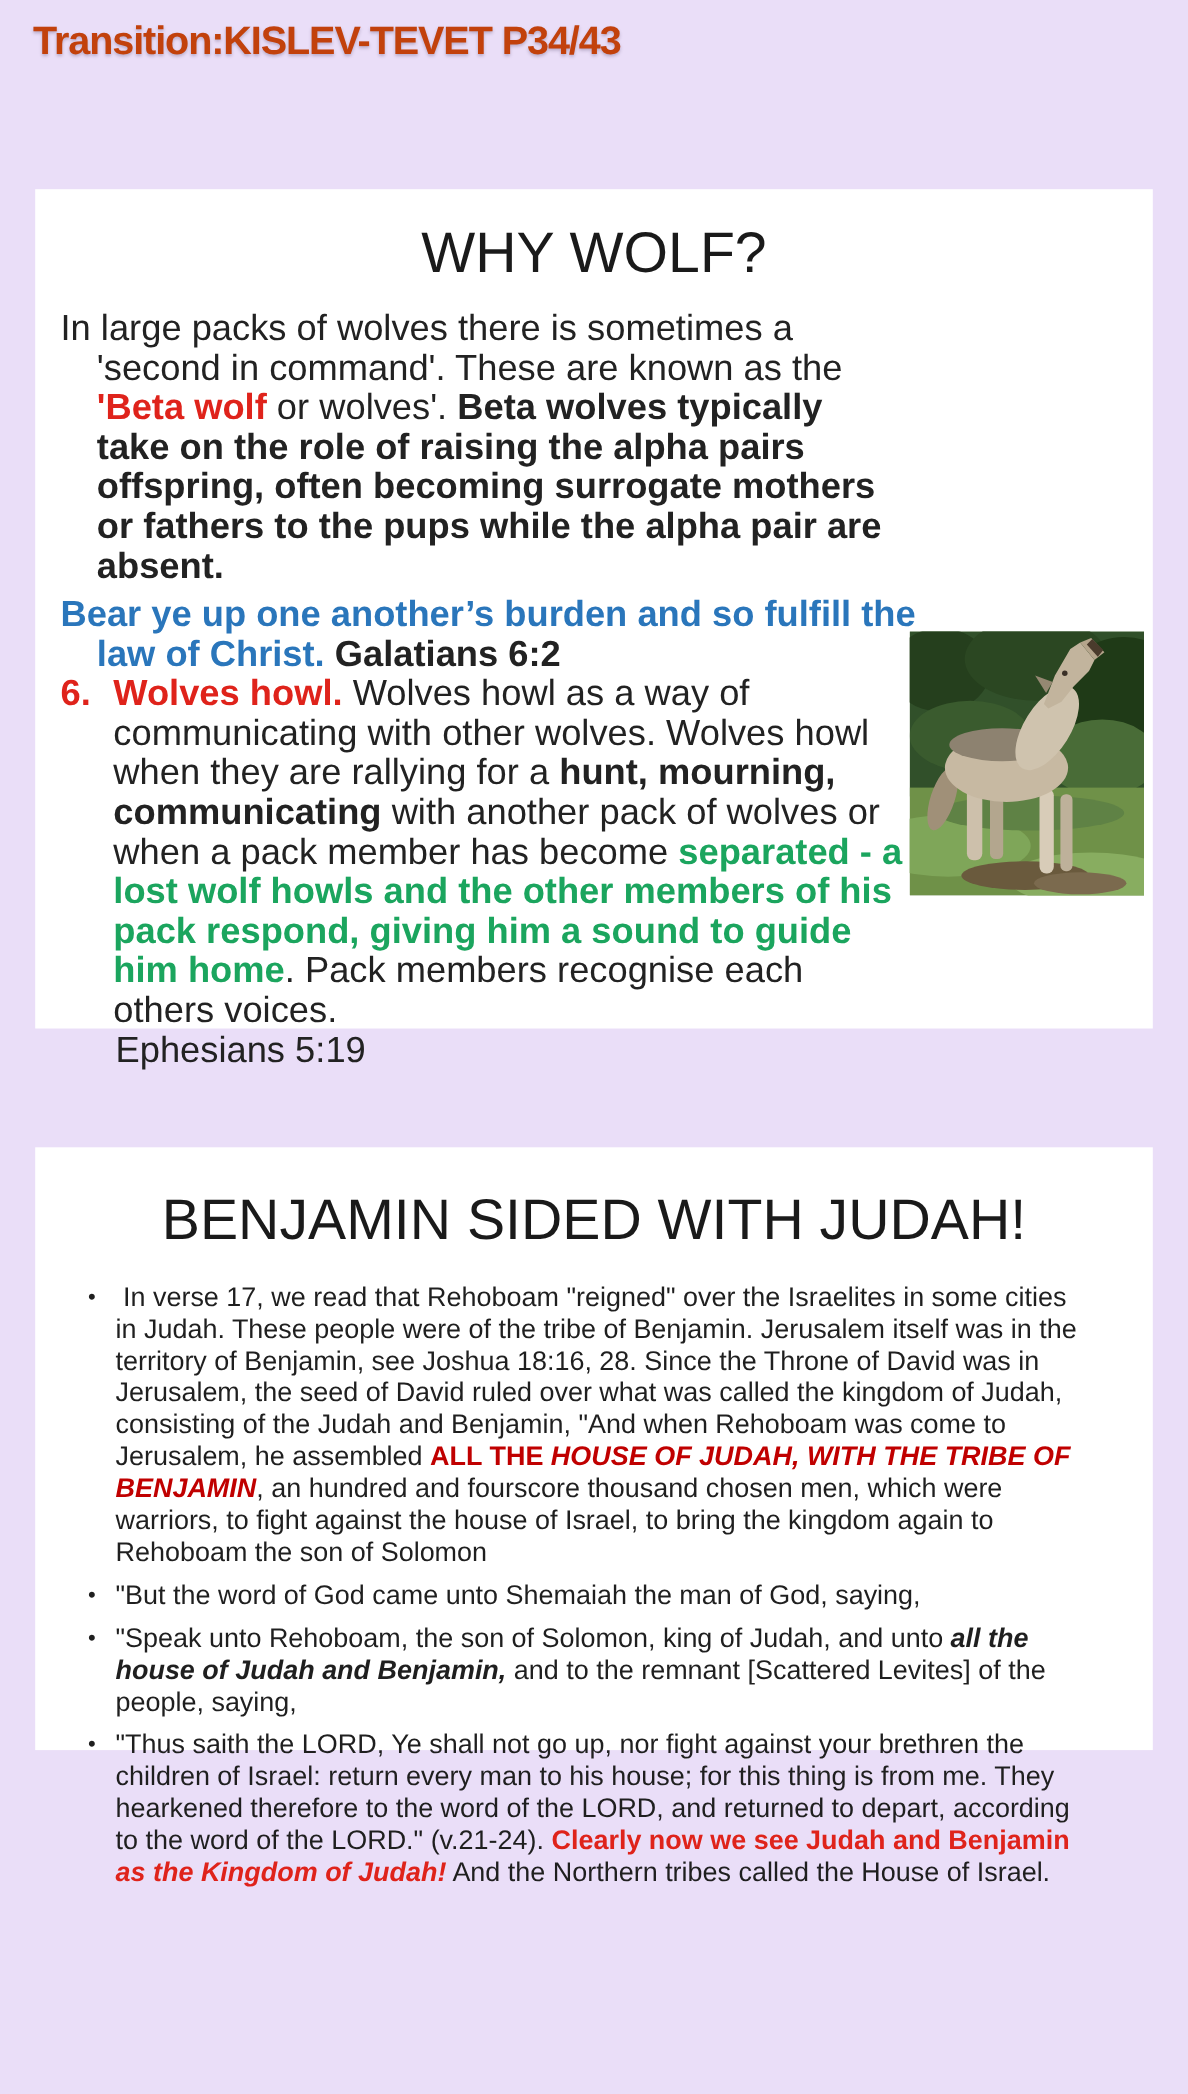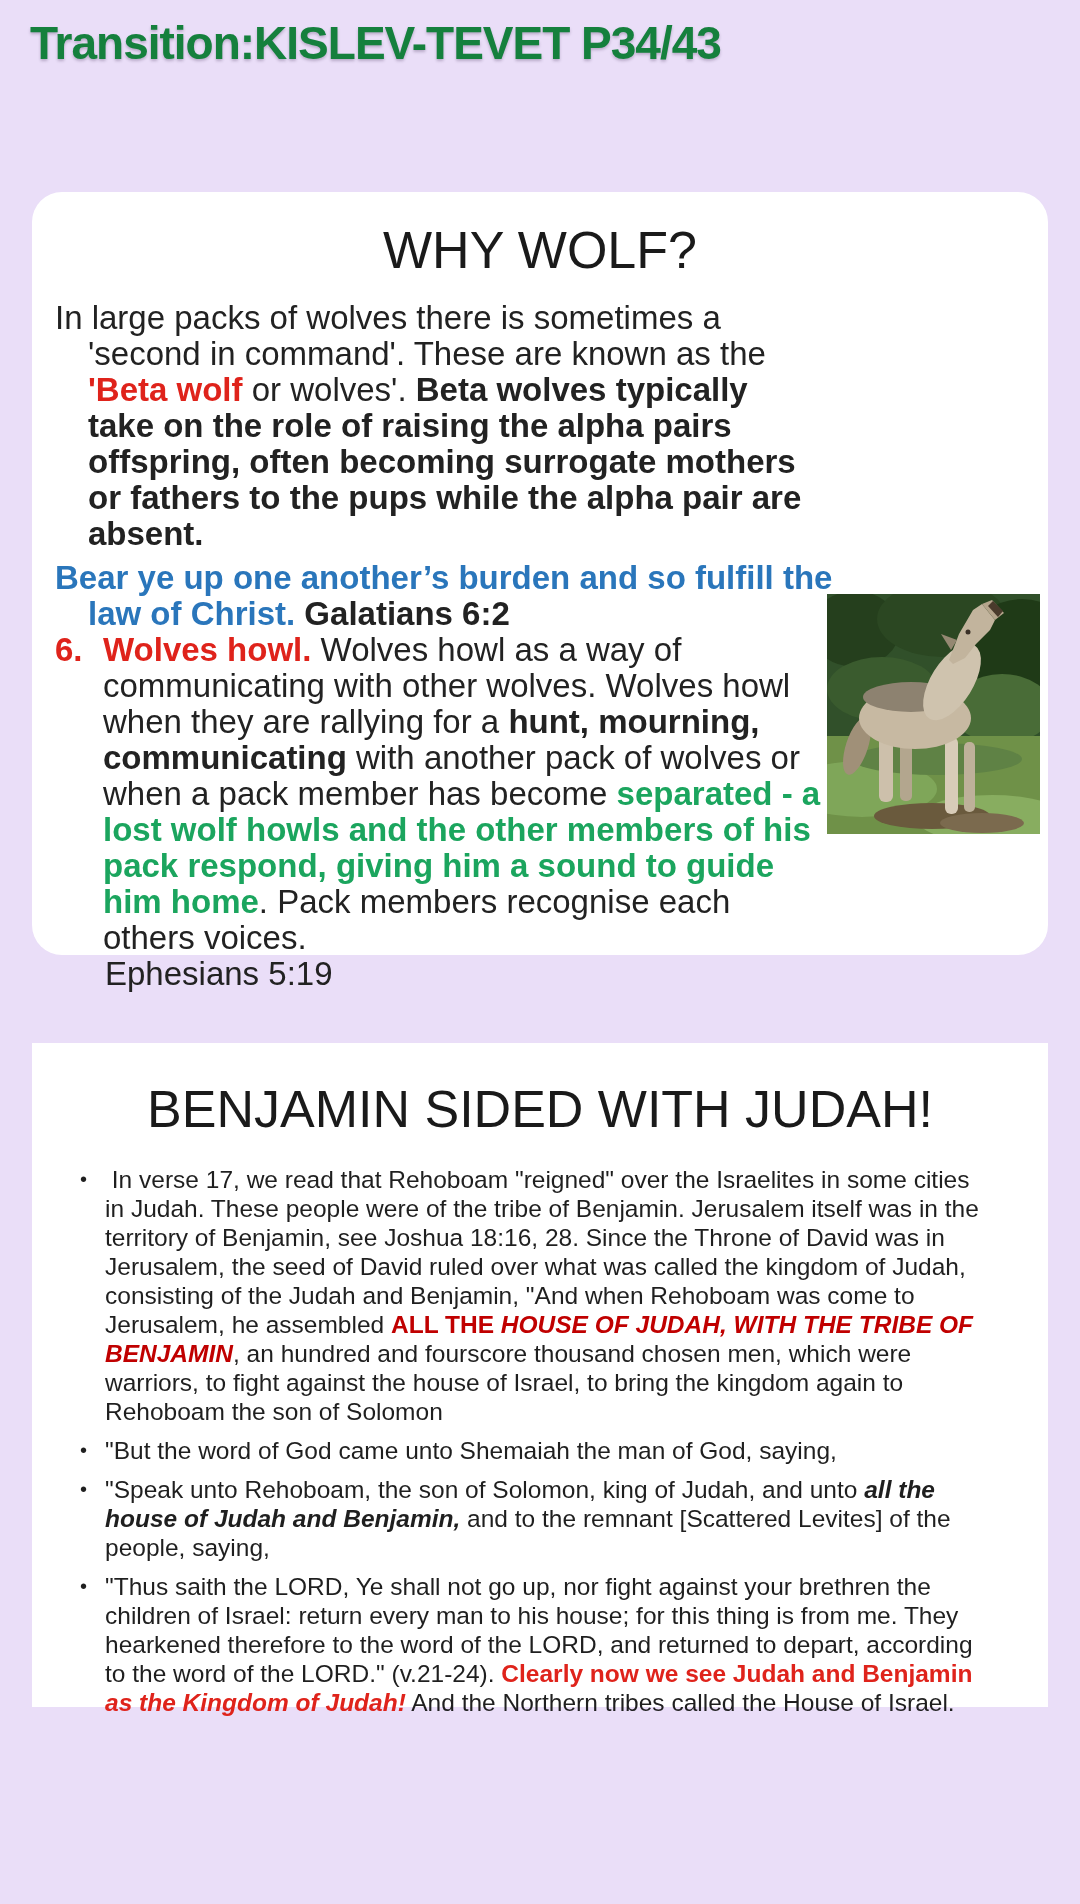--- a/index.html
+++ b/index.html
@@ -6,31 +6,31 @@
   html,body { width:1080px; height:1904px; }
   body {
     position: relative;
     background: var(--page_bg, #eadef8);
     font-family: "Liberation Sans", sans-serif;
     color: var(--text, #1c1c1c);
     overflow: hidden;
   }
   .page-title {
     position: absolute; left: 30px; top: 16px;
-    font-size: 46px; font-weight: 700; color: #15803d;
+    font-size: 36px; font-weight: 700; color: #c2410c;
     letter-spacing: -1px;
     text-shadow: 0 2px 3px rgba(40,20,60,.25);
     white-space: nowrap;
   }
   .slide {
     position: absolute; left: 32px; width: 1016px;
     background: #ffffff;
   }
-  #slide1 { top: 192px; height: 763px; border-radius: 30px; }
-  #slide2 { top: 1043px; height: 664px; }
+  #slide1 { top: 172px; height: 763px; }
+  #slide2 { top: 1043px; height: 548px; }
 
   .slide-title {
     text-align: center; font-weight: 400; color: #1a1a1a;
     font-size: 52px; letter-spacing: 0px;
   }
   #slide1 .slide-title { margin-top: 28px; margin-bottom: 20px; }
   #slide2 .slide-title { margin-top: 36px; margin-bottom: 26px; }
 
   
   .s1body { font-size: 33px; line-height: 36px; color: #222; }

